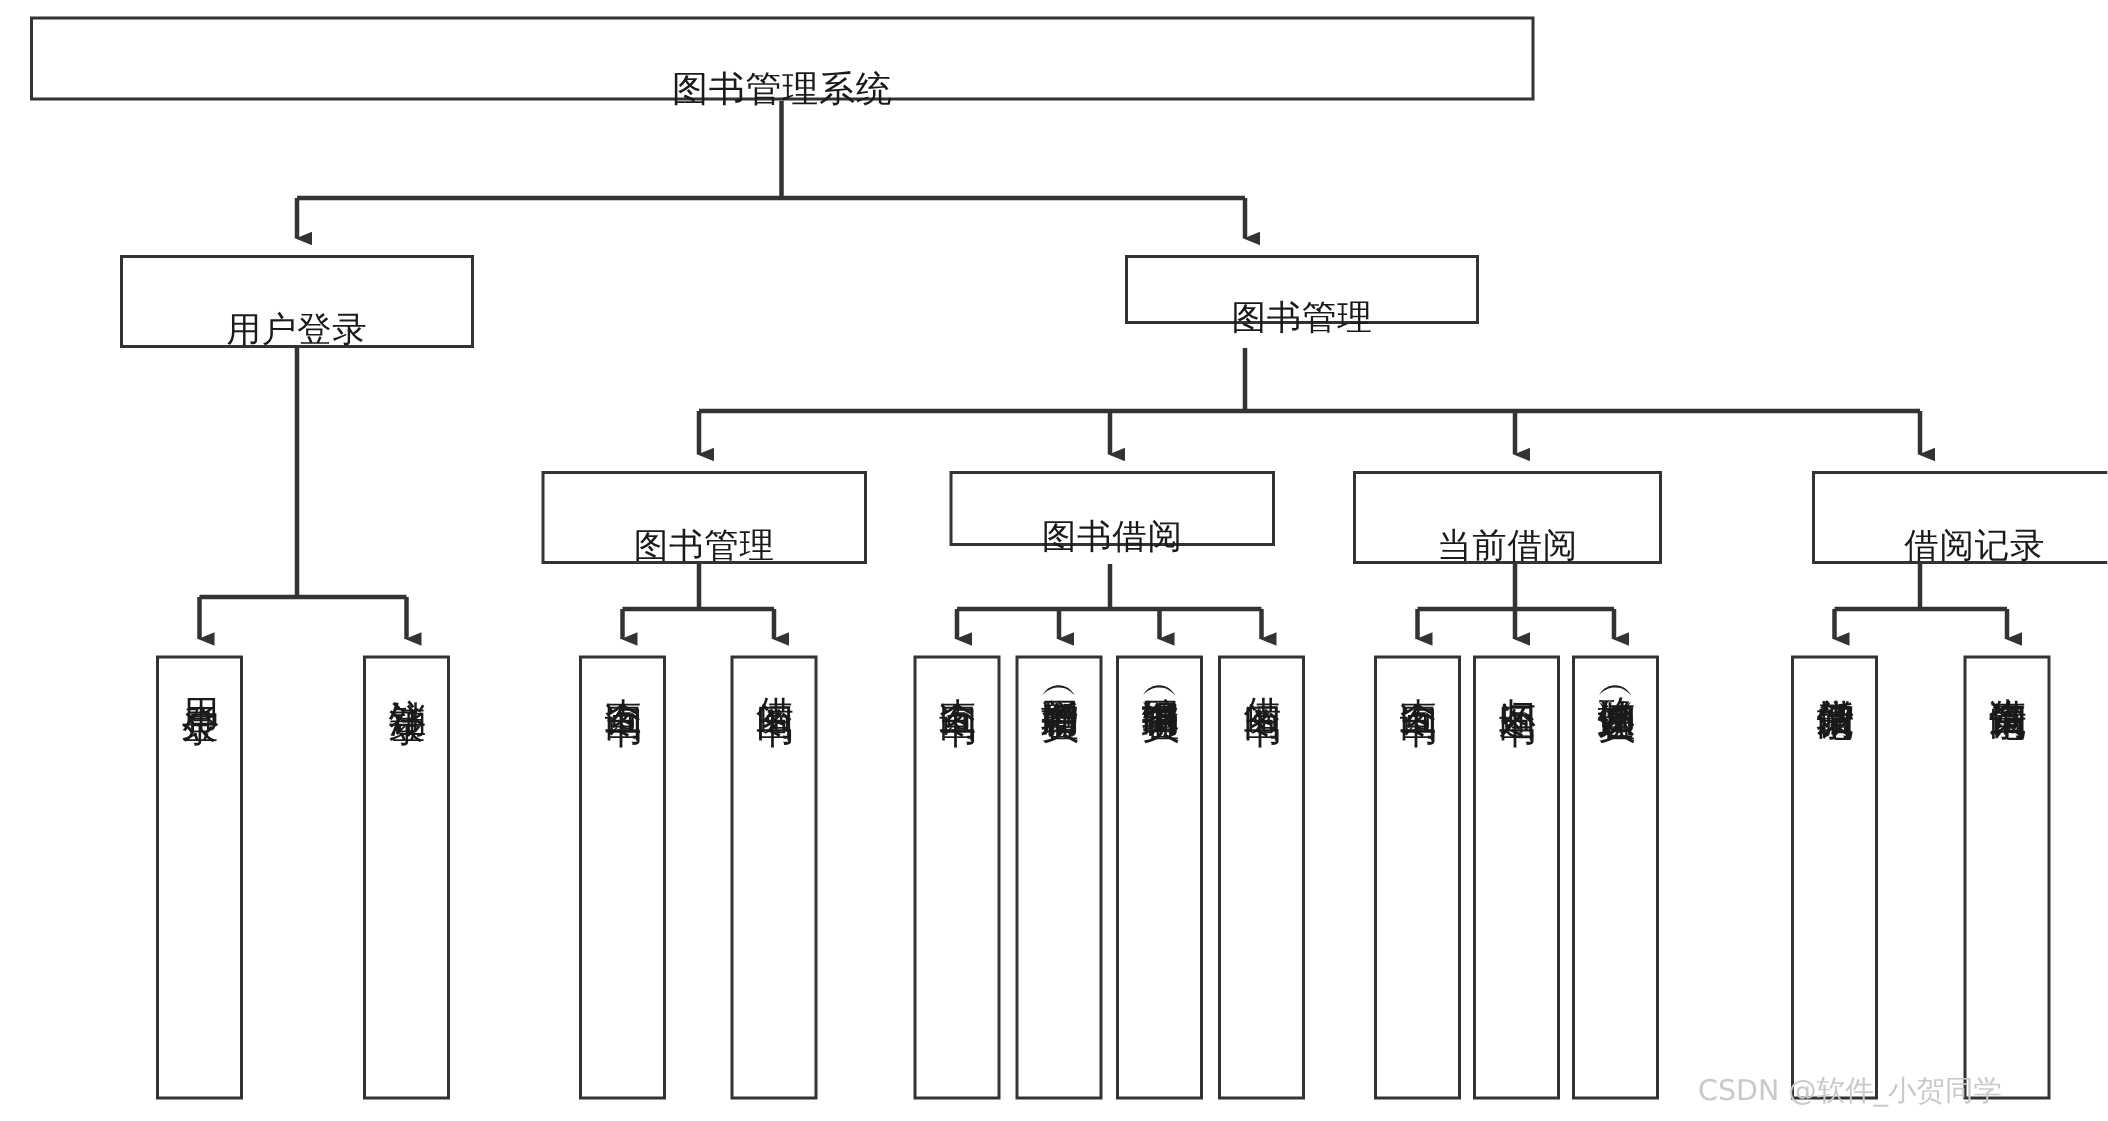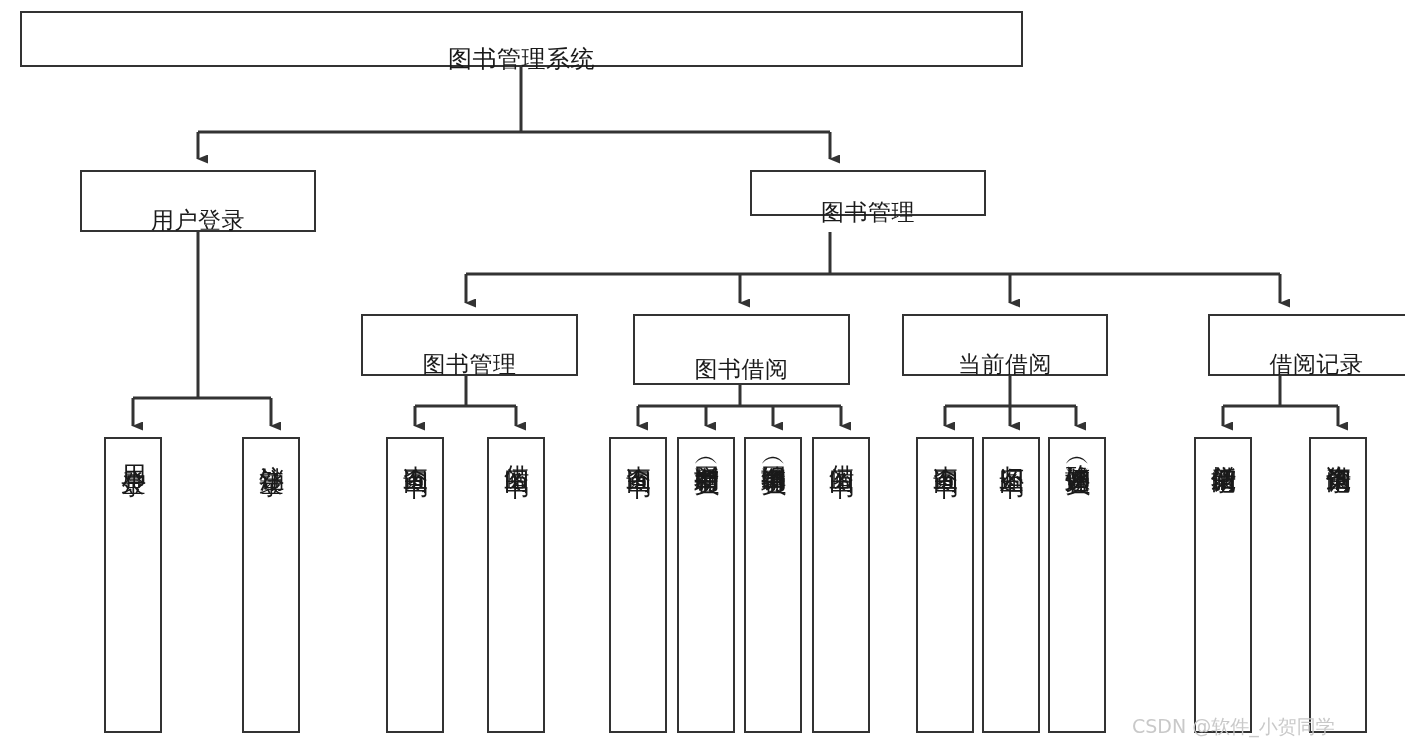--- a/index.html
+++ b/index.html
@@ -141,21 +141,21 @@
   <div class="node horiz" style="left:80px; top:170px; width:236px; height:62px;">
     <span class="label">用户登录</span>
   </div>
   <div class="node horiz" style="left:750px; top:170px; width:236px; height:46px;">
     <span class="label">图书管理</span>
   </div>
 
   <div class="node horiz" style="left:361px; top:314px; width:217px; height:62px;">
     <span class="label">图书管理</span>
   </div>
-  <div class="node horiz" style="left:633px; top:314px; width:217px; height:71px;">
+  <div class="node horiz" style="left:633px; top:314px; width:217px; height:50px;">
     <span class="label">图书借阅</span>
   </div>
   <div class="node horiz" style="left:902px; top:314px; width:206px; height:62px;">
     <span class="label">当前借阅</span>
   </div>
   <div class="node horiz" style="left:1208px; top:314px; width:217px; height:62px;">
     <span class="label">借阅记录</span>
   </div>
 
   <div class="node vert" style="left:104px; top:437px; width:58px; height:296px;">

